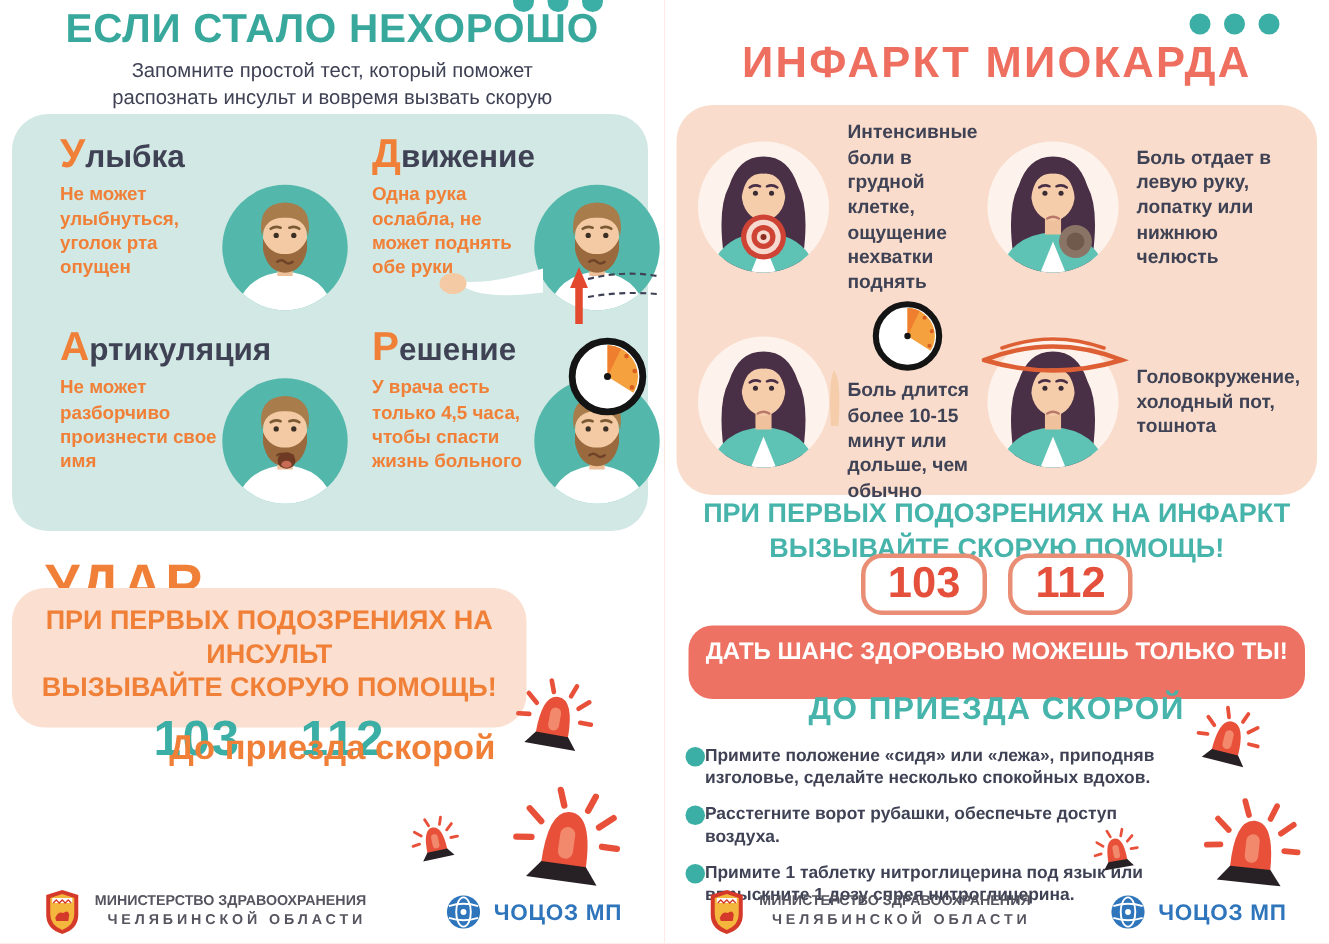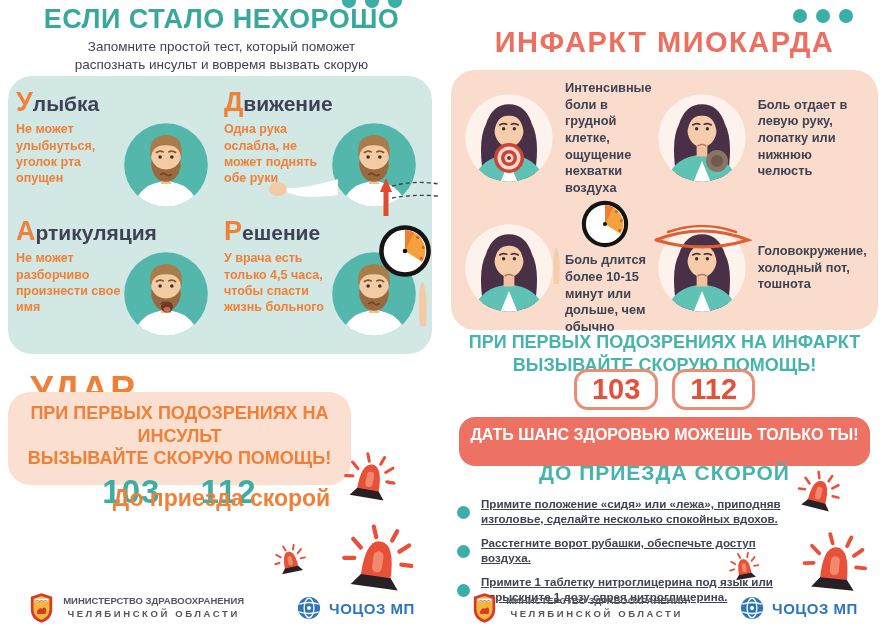--- a/index.html
+++ b/index.html
@@ -13,39 +13,39 @@
 
   
   .dots{display:flex;gap:9px;}
   .dots i{width:14px;height:14px;border-radius:50%;background:#3bafa5;display:block;}
 
   
   .lp-title{top:4px;font-size:27px;font-weight:900;color:#38a89d;letter-spacing:.5px;}
   .lp-sub{top:38px;font-size:13.5px;font-weight:500;color:#3f4254;line-height:1.3;}
   .lp-box{left:8px;top:76px;width:424px;height:278px;background:#d2e8e4;border-radius:24px;
           display:grid;grid-template-columns:1fr 1fr;grid-template-rows:1fr 1fr;
-          padding:10px 4px;box-sizing:border-box;}
+          padding:10px 28px;box-sizing:border-box;}
   .sign-cell{position:relative;padding:2px 4px;}
   .sign-heading{font-size:21px;font-weight:900;color:#3f4254;line-height:1.05;}
   .sign-letter{font-size:27px;font-weight:900;color:#f08038;}
   .sign-body{display:flex;margin-top:5px;}
   .sign-desc{width:106px;font-size:12.5px;font-weight:800;color:#f08038;line-height:1.3;}
   .figure-circle{position:relative;width:88px;height:88px;margin-left:auto;margin-right:6px;flex:0 0 auto;}
   .figure-circle svg.base{width:100%;height:100%;display:block;}
   .lp-acronym{left:30px;top:369px;display:flex;align-items:baseline;justify-content:center;}
   .acro{font-size:37px;font-weight:900;color:#f08038;letter-spacing:2px;}
   .acro-note{font-size:16px;font-weight:800;color:#3f4254;margin-left:14px;}
   .lp-alert{left:8px;top:392px;width:343px;height:93px;background:#fbdfd0;border-radius:22px;
             text-align:center;padding-top:10px;box-sizing:border-box;}
   .lp-alert .al{font-size:18px;font-weight:900;color:#f08038;line-height:1.25;}
   .phones-teal{margin-top:3px;font-size:33px;font-weight:900;color:#3bafa5;letter-spacing:1px;}
   .phones-teal span{margin:0 20px;}
   .lp-before{top:485px;font-size:23px;font-weight:900;color:#f08038;}
   .lp-tips{left:12px;top:514px;width:400px;}
-  .tip{display:flex;align-items:center;gap:11px;margin-bottom:10px;text-decoration:underline;}
+  .tip{display:flex;align-items:flex-start;margin-bottom:10px;}
   .tip .dot{flex:0 0 13px;width:13px;height:13px;border-radius:50%;background:#3bafa5;margin-top:2px;}
   .tip .txt{font-size:12.8px;font-weight:800;color:#3f4254;line-height:1.3;}
 
   
   .rp-dots{left:350px;top:9px;}
   .lp-dots{left:342px;top:-6px;}
   .rp-title{top:26px;font-size:29px;font-weight:900;color:#ee6e5f;letter-spacing:1.5px;}
   .rp-box{left:8px;top:70px;width:427px;height:260px;background:#f9dccb;border-radius:24px;
           display:grid;grid-template-columns:1fr 1fr;grid-template-rows:1fr 1fr;
           padding:8px 10px;box-sizing:border-box;}
@@ -61,21 +61,21 @@
   .rp-banner b{font-weight:900;}
   .rp-before{top:461px;font-size:21px;font-weight:900;color:#46b4aa;letter-spacing:1px;}
   .rp-tips{left:14px;top:496px;width:334px;}
   .rp-tips .txt{font-size:11.6px;}
   .rp-tips .tip{margin-bottom:9px;}
 
   
   .footer{top:592px;display:flex;justify-content:center;align-items:center;gap:52px;width:100%;}
   .gov{display:flex;align-items:center;gap:8px;}
   .gov svg{width:27px;height:32px;}
-  .gov-text{font-size:9.5px;font-weight:700;color:#55545f;line-height:1.35;text-align:center;}
+  .gov-text{font-size:9.5px;font-weight:700;color:#55545f;line-height:1.35;text-align:right;}
   .gov-text .sp{letter-spacing:2.6px;}
   .org{display:flex;align-items:center;gap:7px;}
   .org svg{width:26px;height:26px;}
   .org-name{font-size:15px;font-weight:900;color:#2e75bb;letter-spacing:.5px;}
 
   
   .siren{position:absolute;}
   .siren svg{width:100%;height:100%;display:block;}
   .clock{position:absolute;}
   .clock svg{width:100%;height:100%;display:block;}
@@ -325,21 +325,21 @@
 
       <div class="symptom-cell">
         <div class="figure-circle">
           <svg class="base" viewBox="0 0 120 120">
               <use href="#g-woman"></use>
             </svg>
           <svg class="ov" style="left:30px;top:50px;width:32px;height:32px" viewBox="0 0 32 32">
               <use href="#g-target"></use>
             </svg>
         </div>
-        <div class="symptom-text">Интенсивные боли в грудной клетке, ощущение нехватки воздуха</div>
+        <div class="symptom-text">Интенсивные боли в грудной клетке, ощущение нехватки поднять</div>
       </div>
 
       <div class="symptom-cell">
         <div class="figure-circle">
           <svg class="base" viewBox="0 0 120 120">
               <use href="#g-woman"></use>
             </svg>
           <svg class="ov" style="left:48px;top:56px;width:26px;height:26px" viewBox="0 0 26 26">
             <circle cx="13" cy="13" r="11" fill="#8a7466"></circle>
               <circle cx="13" cy="13" r="6" fill="#6f5a4c"></circle>

